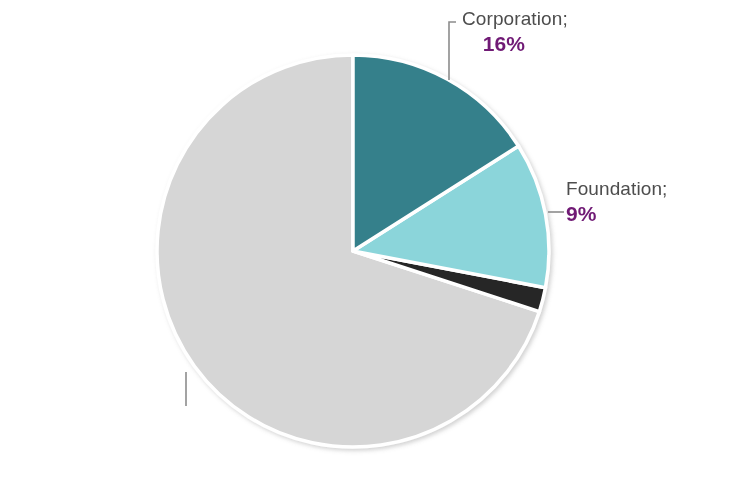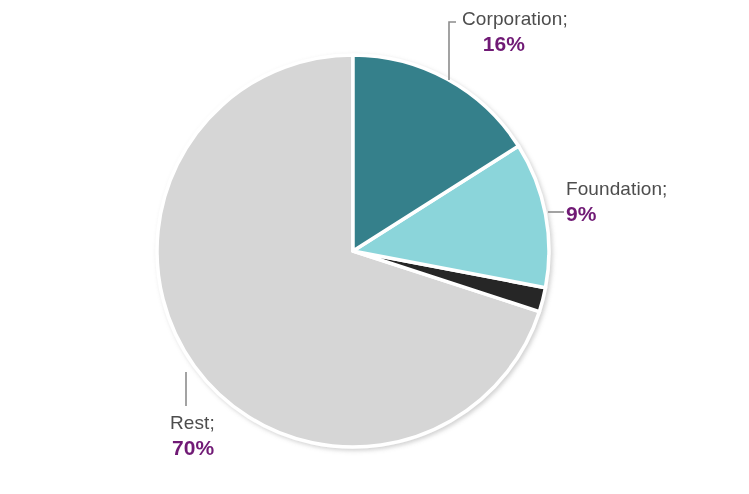--- a/index.html
+++ b/index.html
@@ -121,22 +121,14 @@
       <span class="nm">Foundation;</span>
     </div>
     <div class="line2">
       <span class="pct">9%</span>
     </div>
   </div>
 
   <div class="label" id="label-llc">
   </div>
 
-  <div class="label" id="label-rest">
-    <div class="line1">
-      <span class="nm">Rest;</span>
-    </div>
-    <div class="line2">
-      <span class="pct">70%</span>
-    </div>
-  </div>
 
 </div>
 
 </body></html>

